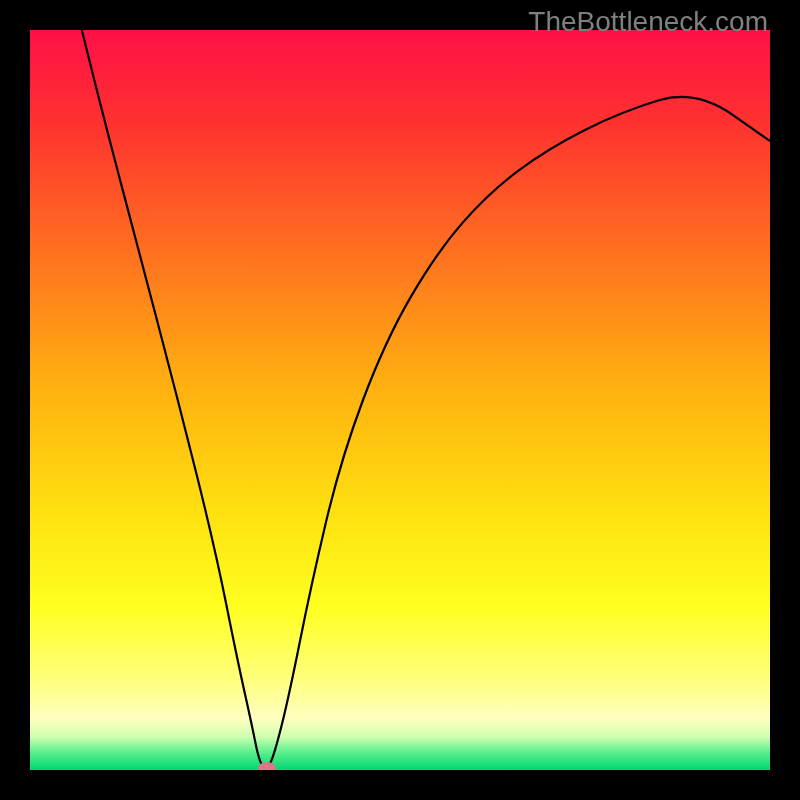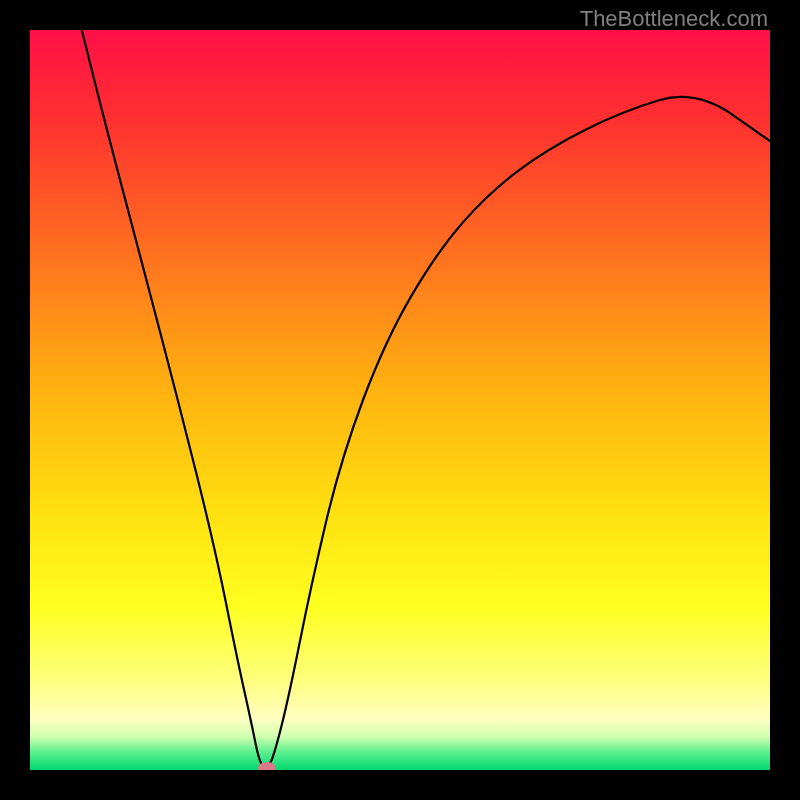--- a/index.html
+++ b/index.html
@@ -1,21 +1,21 @@
 <!DOCTYPE html>
 <html><head>
 <meta charset="utf-8">
 <style>
   * { margin: 0; padding: 0; box-sizing: border-box; }
   body { width: 800px; height: 800px; background: #000; position: relative; font-family: Arial, sans-serif; }
   .frame { position: absolute; top: 0; left: 0; width: 800px; height: 800px; background: #000; }
   .plot-area { position: absolute; top: 30px; left: 30px; width: 740px; height: 740px; overflow: hidden; }
   .gradient-bg { position: absolute; top: 0; left: 0; width: 100%; height: 100%; }
   .curve-svg { position: absolute; top: 0; left: 0; width: 100%; height: 100%; }
-  .watermark { position: absolute; top: 6px; right: 32px; color: #808080; font-size: 22px; font-weight: 500; }
+  .watermark { position: absolute; top: 6px; right: 32px; color: #808080; font-size: 28px; font-weight: 500; }
   .marker { position: absolute; width: 18px; height: 12px; background: #d97a8a; border-radius: 50%; transform: translate(-50%, -50%); }
 </style>
 </head>
 <body>
 
 <div class="frame">
   <div class="plot-area">
     <svg class="gradient-bg" viewBox="0 0 740 740" preserveAspectRatio="none">
       <defs>
         <linearGradient id="bg-grad" x1="0" y1="0" x2="0" y2="1">

